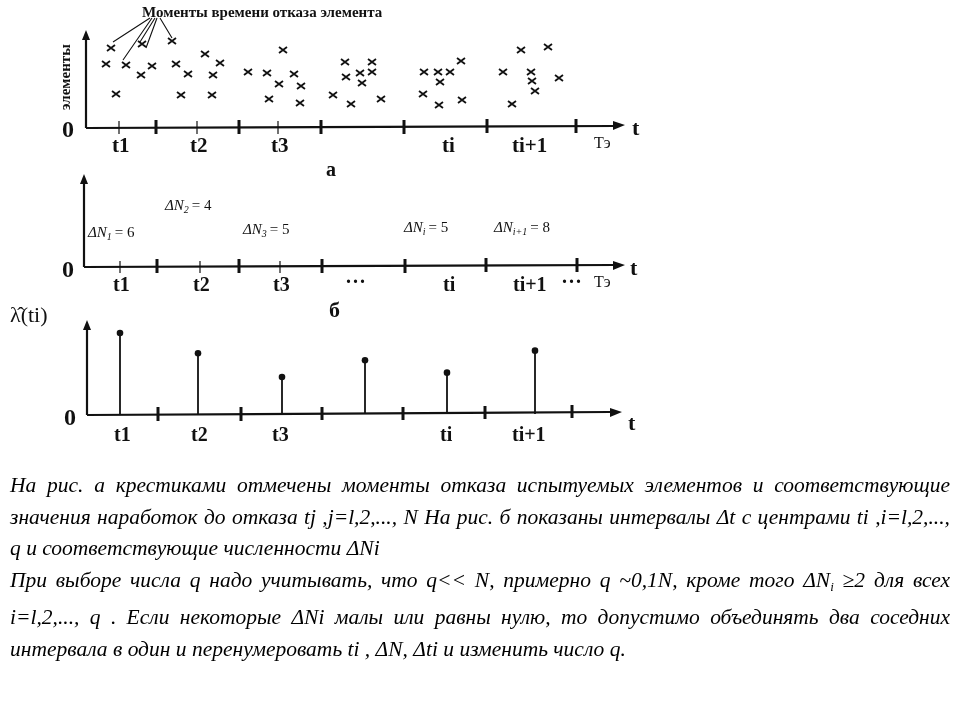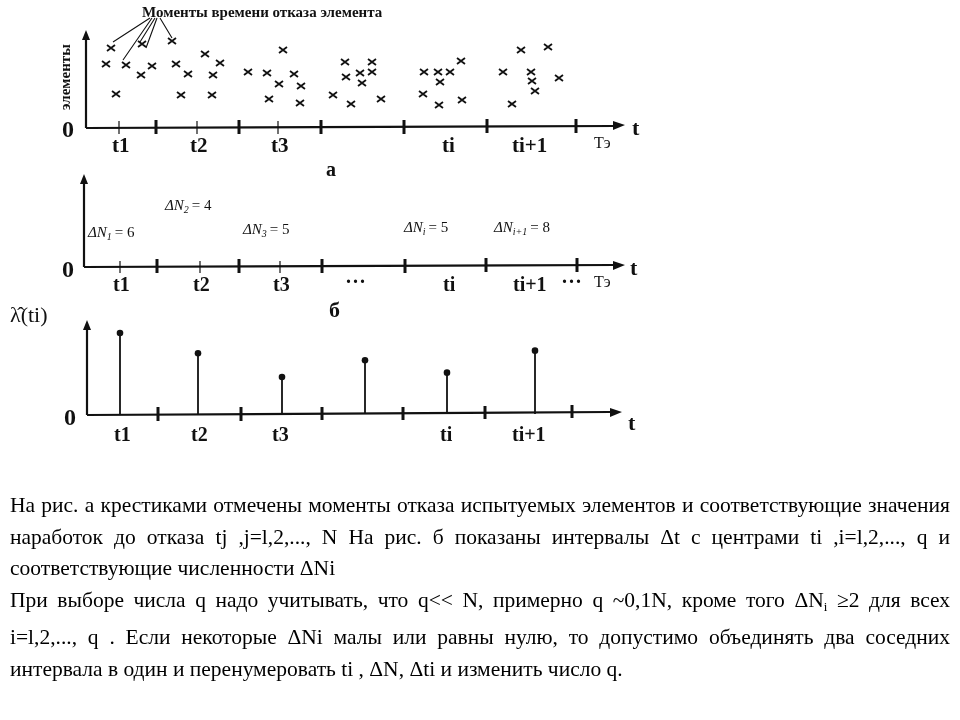--- a/index.html
+++ b/index.html
@@ -6,21 +6,21 @@
   body { width:960px; height:720px; position:relative; overflow:hidden; font-family:"Liberation Serif", serif; color:#111; }
   #fig { position:absolute; left:0; top:0; width:960px; height:480px; }
   #fig text { font-family:"Liberation Serif", serif; fill:#111; }
   .tb { font-weight:bold; }
   .ax { stroke:#111; stroke-width:2.2; fill:none; }
   .tk { stroke:#111; stroke-width:3; }
   .tkc { stroke:#111; stroke-width:1.2; }
   .xm { stroke:#111; stroke-width:1.8; }
   .stem { stroke:#111; stroke-width:1.8; }
   .lead { stroke:#111; stroke-width:1.1; fill:none; }
-  #text-block { position:absolute; left:10px; top:490px; width:940px; font-size:21.5px; line-height:31.5px; text-align:justify; color:#000; }
+  #text-block { position:absolute; left:10px; top:470px; width:940px; font-size:21.5px; line-height:31.5px; text-align:justify; color:#000;font-style:italic; }
   #text-block p { margin:0; }
   .sub { font-size:13px; vertical-align:-4px; }
 </style>
 </head>
 <body>
 
 <svg id="fig" viewBox="0 0 960 480" xmlns="http://www.w3.org/2000/svg">
 
   <g>
     <text x="142" y="17" font-size="15" class="tb">Моменты времени отказа элемента</text>

